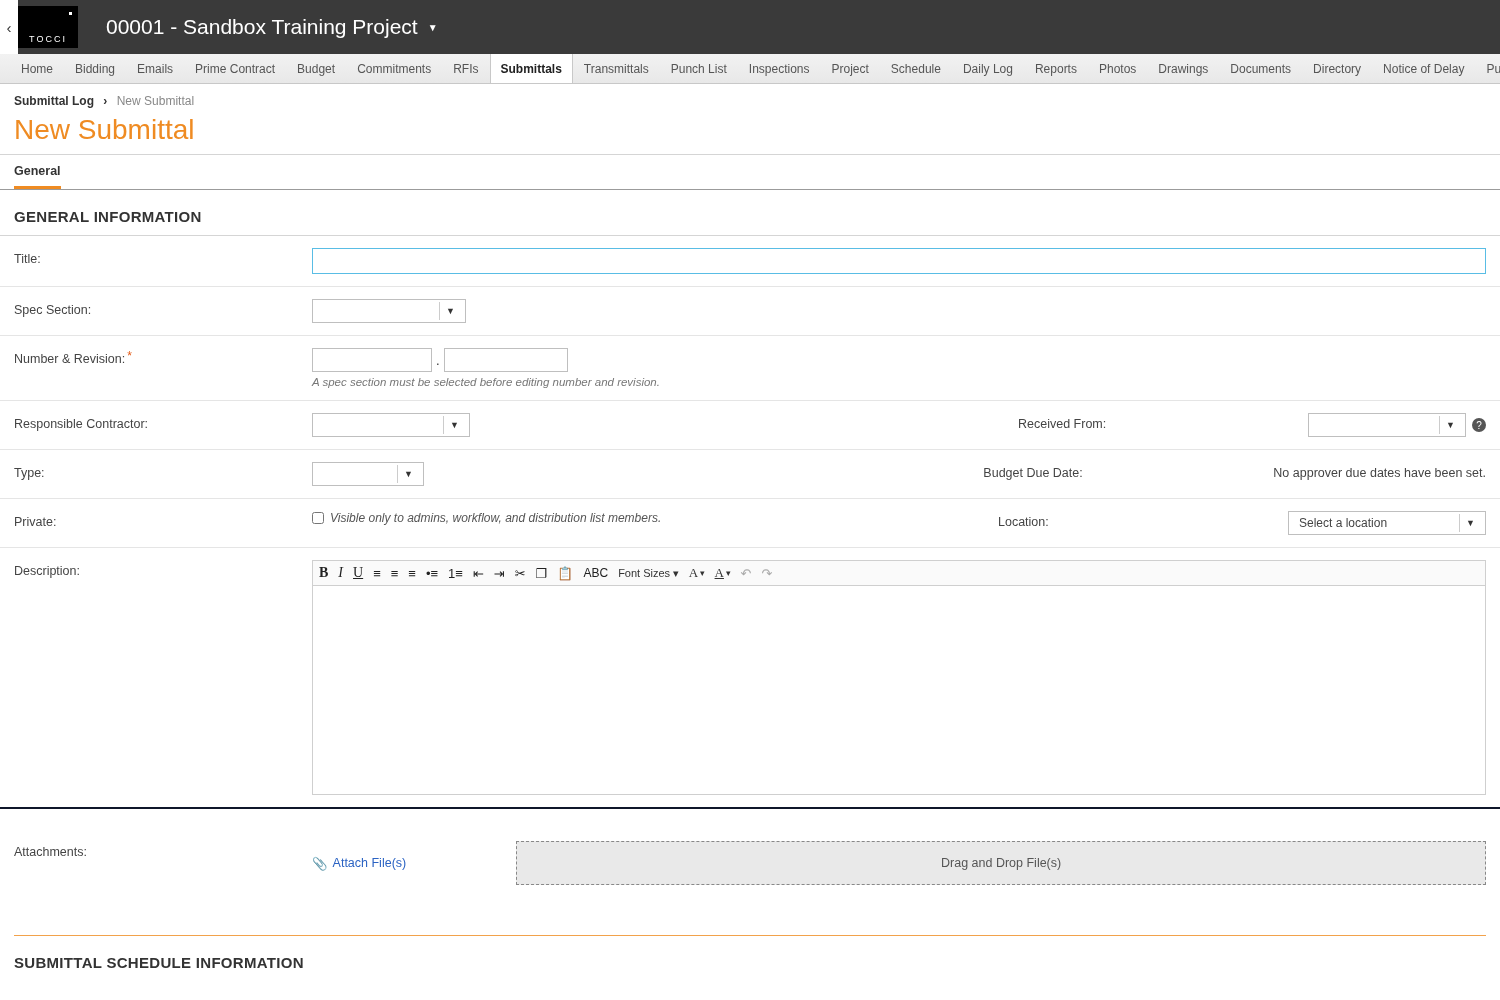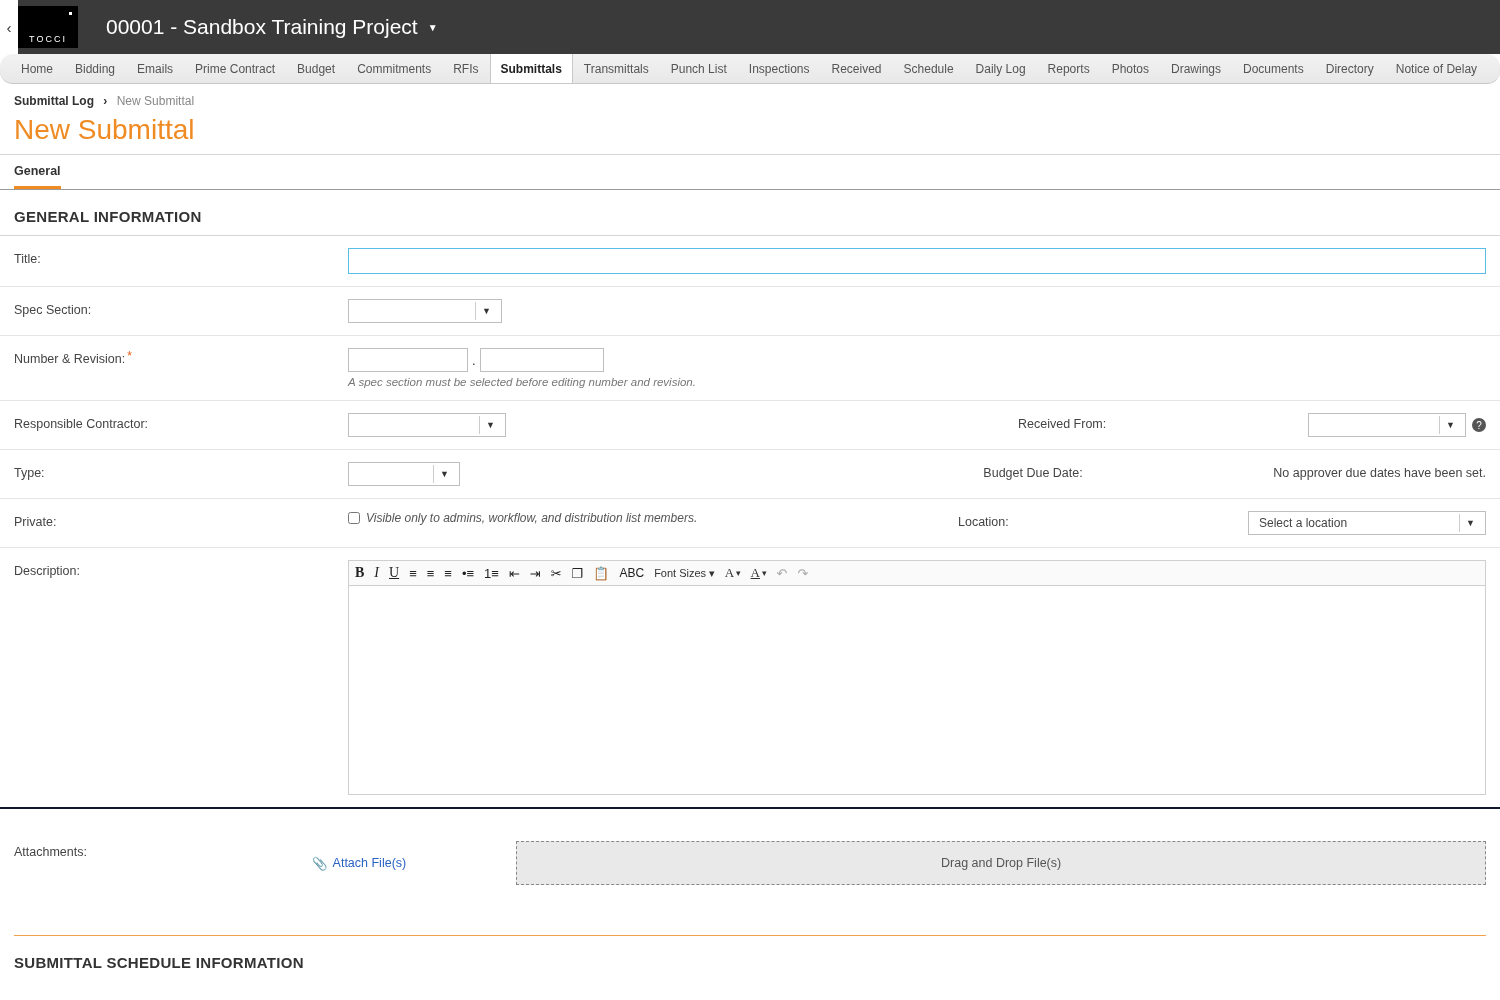--- a/index.html
+++ b/index.html
@@ -6,54 +6,54 @@
   body { font-family: "Helvetica Neue", Helvetica, Arial, sans-serif; font-size: 13px; color: #333; background: #fff; width: 1500px; }
   
   .top-header { background: #3a3a3a; height: 54px; display:flex; align-items:center; }
   .back-btn { width:18px; height:54px; background:#fff; display:flex; align-items:center; justify-content:center; color:#333; font-size:15px; cursor:pointer;}
   .logo { width:60px; height:42px; background:#000; color:#fff; display:flex; align-items:flex-end; justify-content:center; font-size:9px; letter-spacing:2px; padding-bottom:4px; position:relative;}
   .logo::before{content:"";position:absolute;top:6px;right:6px;width:3px;height:3px;background:#fff;}
   .project-title-wrap { display:flex; align-items:center; margin-left:28px; cursor:pointer;}
   .project-title { color:#fff; font-size:21px; font-weight:300; }
   .proj-caret { color:#fff; font-size:10px; margin-left:10px;}
   
-  .nav-bar { background:linear-gradient(#f2f2f2,#e8e8e8); border-bottom:1px solid #c8c8c8; height:30px; display:flex; align-items:stretch; padding-left:10px; overflow:hidden;border-radius:13px;}
+  .nav-bar { background:linear-gradient(#f2f2f2,#e8e8e8); border-bottom:1px solid #c8c8c8; height:30px; display:flex; align-items:stretch; padding-left:10px; overflow:hidden;}
   .nav-item { padding:0 10px; font-size:12px; color:#555; display:flex; align-items:center; cursor:pointer; border-left:1px solid transparent; border-right:1px solid transparent; white-space:nowrap;}
   .nav-item.active { background:#fff; color:#222; font-weight:600; border-left:1px solid #c8c8c8; border-right:1px solid #c8c8c8; border-bottom:1px solid #fff; margin-bottom:-1px;}
   
   .breadcrumb { padding:10px 14px 4px 14px; font-size:12px; }
   .breadcrumb .bc-link { color:#333; font-weight:600; cursor:pointer;}
   .breadcrumb .sep { margin:0 6px; font-size:12px; font-weight:700;}
   .breadcrumb .bc-current { color:#888;}
   
   .page-title { color:#ef8b22; font-size:28px; font-weight:300; padding:2px 14px 8px 14px; border-bottom:1px solid #d5d5d5;}
   
   .page-tabs { padding:8px 14px 0 14px; border-bottom:1px solid #9b9b9b;}
   .page-tab { display:inline-block; font-size:12.5px; font-weight:600; padding-bottom:8px; border-bottom:3px solid #ef8b22; cursor:pointer;}
   
   .section-heading { font-size:15px; font-weight:700; letter-spacing:0.3px; padding:18px 14px 10px 14px; color:#333;}
   
-  .form-row { display:flex; border-top:1px solid #e5e5e5; padding:12px 14px;gap:36px;}
+  .form-row { display:flex; border-top:1px solid #e5e5e5; padding:12px 14px;}
   .form-row.first { border-top:1px solid #d5d5d5;}
   .label-cell { width:298px; flex-shrink:0; font-size:12.5px; color:#444; padding-top:4px;}
   .label-cell .req { color:#e35b17; font-size:12px; margin-left:2px; position:relative; top:-3px;}
   .field-cell { flex:1; display:flex; align-items:flex-start; gap:12px;}
   .field-cell.split { justify-content:space-between;}
   .left-col { display:flex; flex-direction:column;}
   .right-pair { display:flex; align-items:flex-start; }
   .right-label{ width:290px; font-size:12.5px; color:#444; padding-top:4px;}
   input.text-in { height:24px; border:1px solid #bfbfbf; padding:2px 6px; font-size:12px;}
   input.title-in { width:100%; border:1px solid #59bde5; height:26px;}
   select.sel, .sel-like { height:24px; font-size:12px; border:1px solid #bfbfbf; background:#fff; padding:2px 4px;}
   .sel-like{ display:flex; align-items:center; justify-content:space-between; cursor:pointer;}
   .sel-like.small{ width:154px;}
   .sel-like.med{ width:158px;}
   .sel-like.med2{ width:112px;}
   .sel-like .caret{ font-size:9px; color:#333; padding:0 6px; border-left:1px solid #ccc; height:100%; display:flex; align-items:center;}
-  .sel-like.loc{ width:238px;}
+  .sel-like.loc{ width:198px;}
   .sel-like.loc span.txt{ padding-left:6px; color:#444;}
   .inline-dot{ margin:0 4px; align-self:center;}
   .hint { font-style:italic; color:#777; font-size:11.5px; margin-top:4px;}
   .chk-wrap{ display:flex; align-items:center; gap:6px;}
   .chk-wrap input{ width:12px;height:12px;}
   .chk-wrap label{ font-style:italic; font-size:12px; color:#555;}
   .help-icon{ width:14px;height:14px;border-radius:50%;background:#555;color:#fff;font-size:10px;display:inline-flex;align-items:center;justify-content:center;margin-left:6px;cursor:pointer;}
   .static-note{ font-size:12.5px; color:#444; padding-top:4px;}
   
   .rte-wrap{ flex:1;}
@@ -87,21 +87,21 @@
     <div class="nav-item">Bidding</div>
     <div class="nav-item">Emails</div>
     <div class="nav-item">Prime Contract</div>
     <div class="nav-item">Budget</div>
     <div class="nav-item">Commitments</div>
     <div class="nav-item">RFIs</div>
     <div class="nav-item active">Submittals</div>
     <div class="nav-item">Transmittals</div>
     <div class="nav-item">Punch List</div>
     <div class="nav-item">Inspections</div>
-    <div class="nav-item">Received</div>
+    <div class="nav-item">Project</div>
     <div class="nav-item">Schedule</div>
     <div class="nav-item">Daily Log</div>
     <div class="nav-item">Reports</div>
     <div class="nav-item">Photos</div>
     <div class="nav-item">Drawings</div>
     <div class="nav-item">Documents</div>
     <div class="nav-item">Directory</div>
     <div class="nav-item">Notice of Delay</div>
     <div class="nav-item">Punch Log</div>
   </div>

